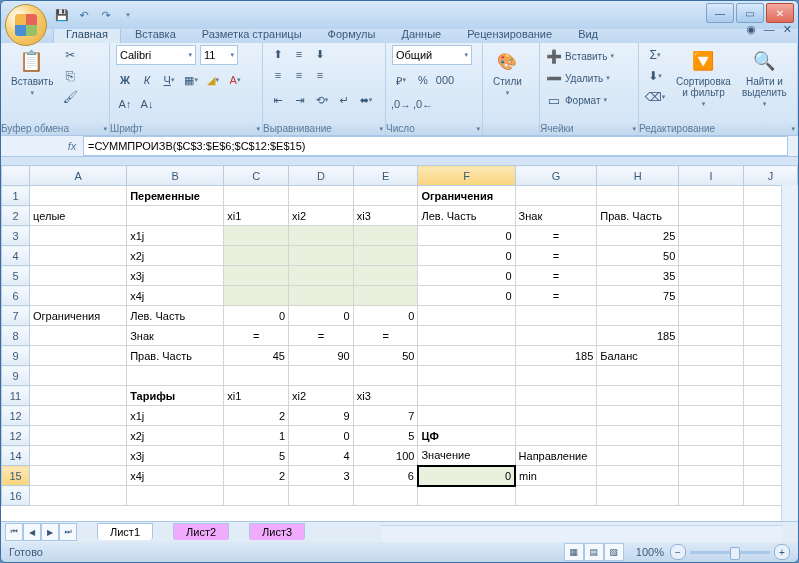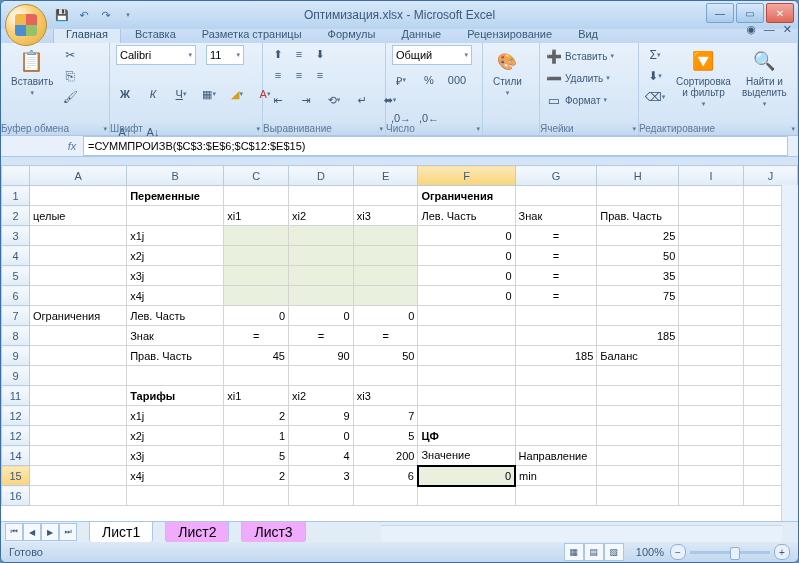--- a/index.html
+++ b/index.html
@@ -19,21 +19,21 @@
 .ribbon{height:92px;background:linear-gradient(#e8f1fb,#d4e5f6 85%,#c3d8ee);border-bottom:1px solid #a9c7e6;display:flex;position:relative}
 .rgroup{border-right:1px solid #b8d0e8;padding:2px 6px 2px 6px;display:flex;flex-direction:column;position:relative}
 .rgroup-label{position:absolute;bottom:1px;left:0;right:0;text-align:left;font-size:10px;color:#5a7a9a}
 .rgroup-label::after{content:"▾";font-size:7px;margin-left:3px;position:absolute;right:2px;bottom:1px;color:#5a7a9a}
 .rgroup-body{flex:1;display:flex;align-items:flex-start;gap:3px}
 .big-btn{display:flex;flex-direction:column;align-items:center;justify-content:center;padding:3px 4px;gap:2px;border-radius:3px}
 .big-btn .icon{width:26px;height:26px;display:flex;align-items:center;justify-content:center;font-size:20px}
 .big-btn .lbl{font-size:10px;color:#3b5a7a;text-align:center;line-height:1.1}
 .small-btns{display:flex;flex-direction:column;gap:1px}
 .small-btn{width:20px;height:20px;display:flex;align-items:center;justify-content:center;font-size:12px;color:#3b5a7a;border-radius:2px}
-.font-row{display:flex;gap:10px;align-items:center;margin-bottom:17px}
+.font-row{display:flex;gap:4px;align-items:center;margin-bottom:3px}
 .font-name{width:72px;height:18px;border:1px solid #a9c7e6;background:#fff;font-size:11px;padding:0 3px;display:flex;align-items:center;justify-content:space-between}
 .font-size{width:30px;height:18px;border:1px solid #a9c7e6;background:#fff;font-size:11px;padding:0 3px;display:flex;align-items:center;justify-content:space-between}
 .fbtn{width:18px;height:18px;display:flex;align-items:center;justify-content:center;font-size:11px;color:#3b5a7a}
 .dd{font-size:7px;color:#5a7a9a}
 .align-grid{display:grid;grid-template-columns:repeat(3,20px);grid-template-rows:repeat(2,20px);gap:1px;margin-bottom:2px}
 .num-fmt{width:72px;height:18px;border:1px solid #a9c7e6;background:#fff;font-size:11px;padding:0 3px;display:flex;align-items:center;justify-content:space-between;margin-bottom:3px}
 .cell-row{display:flex;align-items:center;gap:3px;font-size:10px;color:#3b5a7a;height:22px}
 .cell-row .ico{width:16px;height:16px;display:flex;align-items:center;justify-content:center;font-size:13px}
 .ribbon-right{position:absolute;right:6px;top:-20px;display:flex;gap:8px;font-size:11px;color:#3b5a7a}
 .formula-bar{height:20px;background:#e8f1fb;border-bottom:1px solid #a9c7e6;display:flex;align-items:center}
@@ -47,21 +47,21 @@
 .sheet th.corner{width:26px;background:linear-gradient(#f5f9fd,#e1ecf7)}
 .sheet th.row-h{width:26px;text-align:center}
 .sheet td.num{text-align:right}
 .sheet td.ctr{text-align:center}
 .sheet td.cp{background:#eaf0de}
 .sheet td.sel{background:#eaf0de;border:2px solid #000!important}
 .sheet td b{font-weight:bold}
 .sheet-tabs{height:20px;background:#e1ecf7;display:flex;align-items:center;padding-left:4px;position:absolute;bottom:20px;left:0;right:0;border-top:1px solid #a9c7e6}
 .nav-btns{display:flex;gap:0}
 .nav-btn{width:16px;height:16px;border:1px solid #a9c7e6;background:#f5f9fd;font-size:8px;display:flex;align-items:center;justify-content:center;color:#3b5a7a}
-.stab{padding:2px 12px;font-size:14px;background:#fff;border:1px solid #a9c7e6;border-bottom:none;margin-left:12px;border-radius:0 0 3px 3px;position:relative;top:-1px}
+.stab{padding:2px 12px;font-size:11px;background:#fff;border:1px solid #a9c7e6;border-bottom:none;margin-left:20px;border-radius:0 0 3px 3px;position:relative;top:-1px}
 .stab.inactive{background:#f0abfc}
 .statusbar{position:absolute;bottom:0;left:0;right:0;height:20px;background:linear-gradient(#dce9f7,#c3d8ee);display:flex;align-items:center;justify-content:space-between;padding:0 8px;font-size:11px;color:#3b5a7a}
 .zoom{display:flex;align-items:center;gap:4px}
 .zoom-btn{width:14px;height:14px;border:1px solid #8fb0d0;border-radius:7px;background:#e8f1fb;display:flex;align-items:center;justify-content:center;font-size:10px}
 .zoom-track{width:80px;height:3px;background:#a9c7e6;position:relative}
 .zoom-thumb{position:absolute;left:50%;top:-4px;width:8px;height:11px;background:#e8f1fb;border:1px solid #8fb0d0;border-radius:2px}
 .view-btns{display:flex;gap:0;margin-right:6px}
 .view-btn{width:18px;height:16px;border:1px solid #a9c7e6;background:#f5f9fd;font-size:9px;display:flex;align-items:center;justify-content:center}
 .scrollbar-v{position:absolute;right:0;top:20px;bottom:0;width:16px;background:#e8f1fb;border-left:1px solid #c3d8ee}
 .scrollbar-h{position:absolute;bottom:0;right:16px;left:380px;height:16px;background:#e8f1fb;border-top:1px solid #c3d8ee}
@@ -74,21 +74,20 @@
   <div class="titlebar">
     <div class="office-btn"></div>
     <div class="qat">
       <div class="qat-btn">💾</div>
       <div class="qat-btn">↶</div>
       <div class="qat-btn">↷</div>
       <div class="qat-btn">
           <span class="dd">▾</span>
         </div>
     </div>
-    <div class="title-text">Оптимизация.xlsx - Microsoft Excel</div>
     <div class="win-btns">
       <div class="win-btn">—</div>
       <div class="win-btn">▭</div>
       <div class="win-btn close">✕</div>
     </div>
   </div>
 
   <div class="tabs" id="tabs">
       <div class="tab active">Главная</div>
       <div class="tab">Вставка</div>
@@ -440,21 +439,21 @@
             <td class=""></td>
             <td class=""></td>
             <td class=""></td>
           </tr>
           <tr>
             <th class="row-h">14</th>
             <td class=""></td>
             <td class="">x3j</td>
             <td class="num">5</td>
             <td class="num">4</td>
-            <td class="num">200</td>
+            <td class="num">100</td>
             <td class="">Значение</td>
             <td class="">Направление</td>
             <td class=""></td>
             <td class=""></td>
             <td class=""></td>
           </tr>
           <tr>
             <th class="row-h active">15</th>
             <td class=""></td>
             <td class="">x4j</td>

